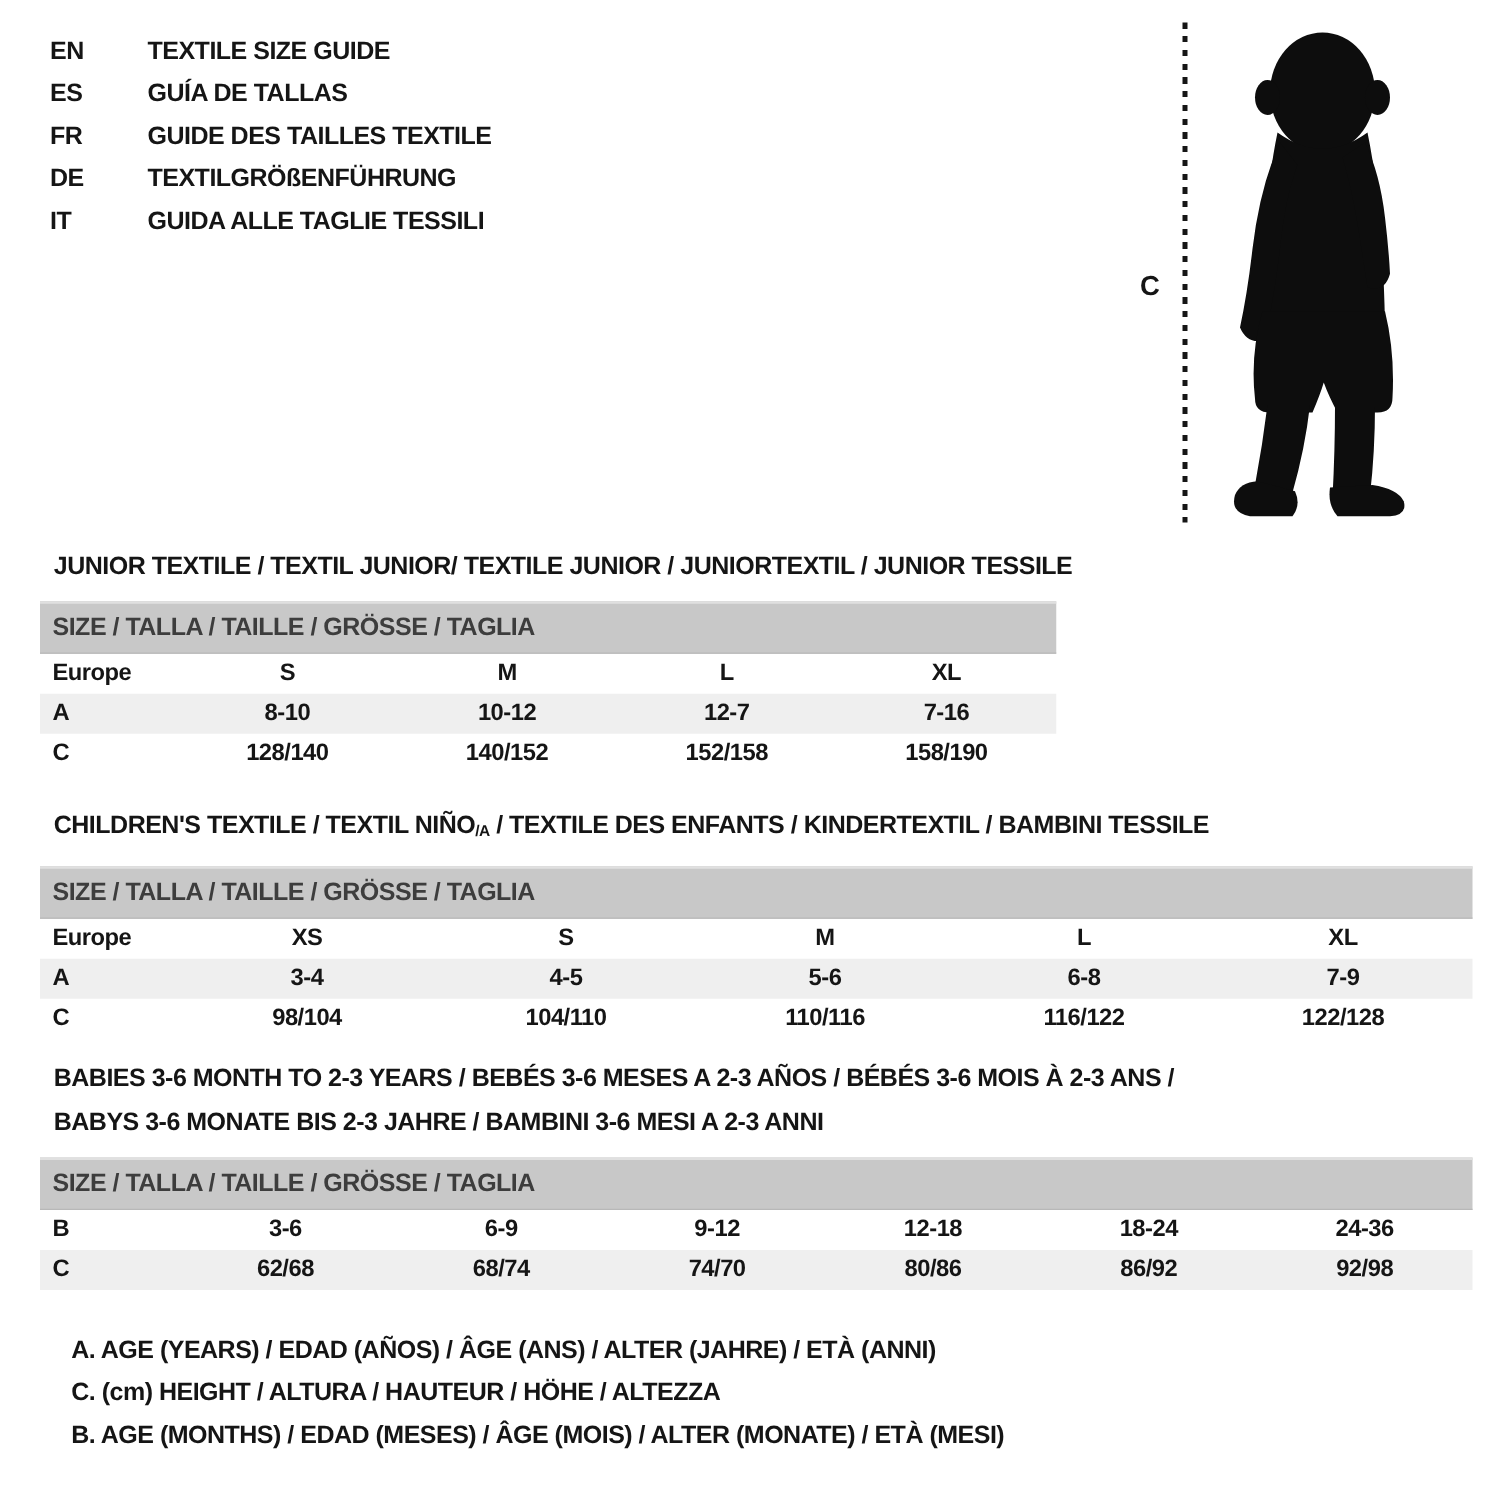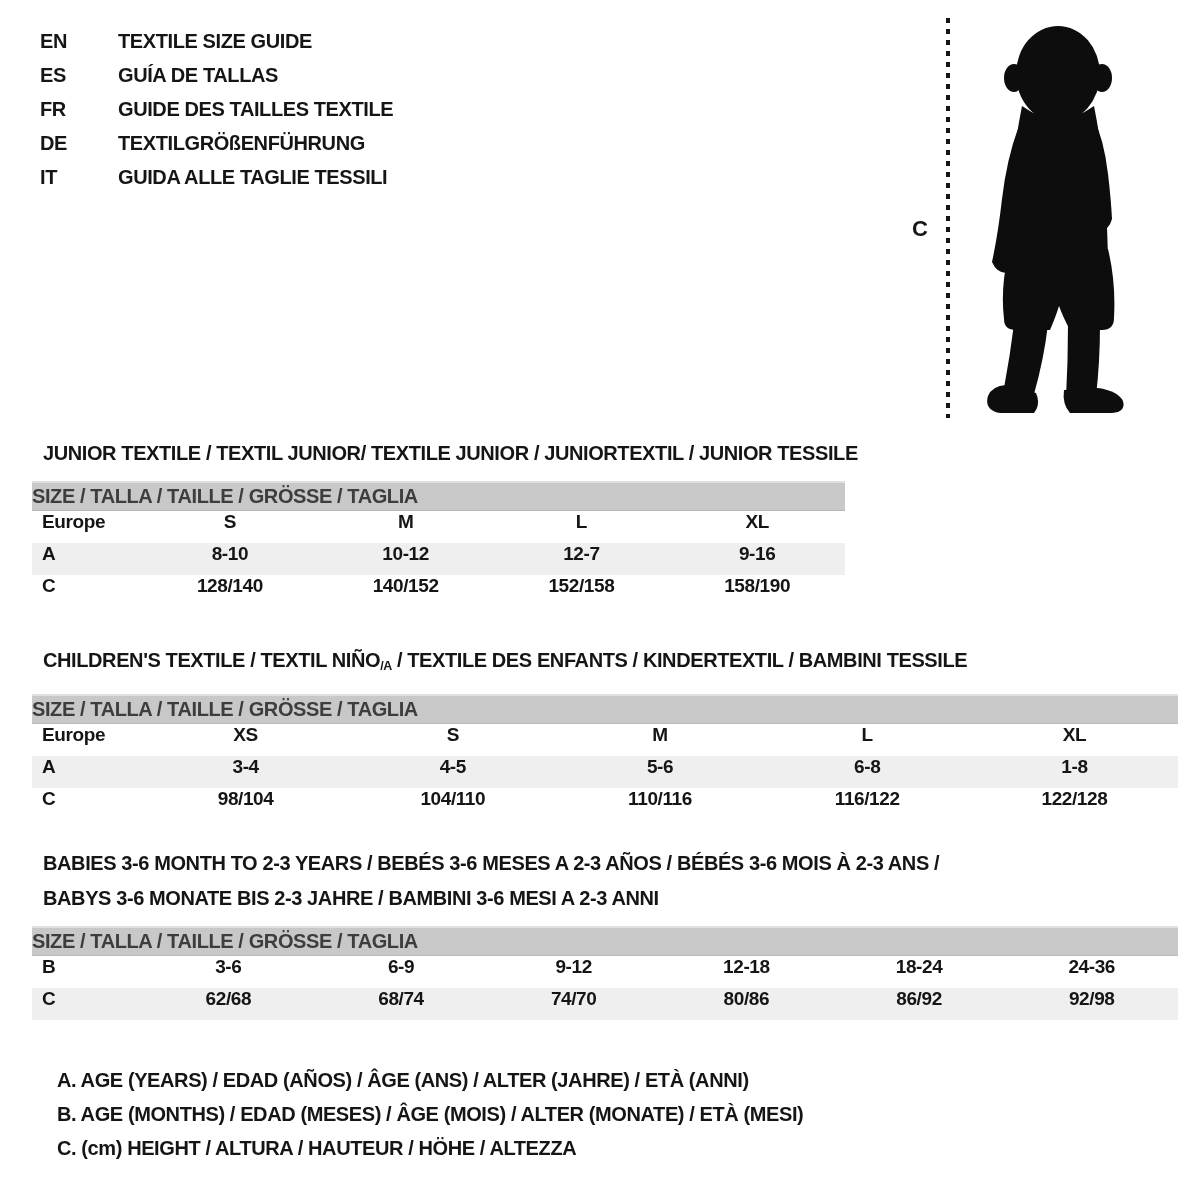--- a/index.html
+++ b/index.html
@@ -27,27 +27,27 @@
   .silhouette{position:absolute;left:962px;top:14px;}
   
   .section{position:absolute;left:32px;}
   .sec-junior{top:436px;width:813px;}
   .sec-children{top:643px;width:1146px;}
   .sec-babies{top:846px;width:1146px;}
   .heading{margin-left:11px;line-height:35px;font-size:20px;white-space:nowrap;}
   .heading .sub{font-size:0.62em;vertical-align:-0.25em;}
   .table{width:100%;margin-top:10px;}
   .size-bar{
-    box-sizing:border-box;height:30px;
+    box-sizing:border-box;height:42px;
     background:var(--bar-bg,#c8c8c8);
     border-top:2px solid #e0e0e0;border-bottom:1px solid #b8b8b8;
-    display:flex;align-items:center;padding-left:0;
+    display:flex;align-items:center;padding-left:10px;
     font-size:20px;color:var(--bar-ink,#3d3d3d);
   }
-  .trow{display:flex;height:32px;font-size:19px;}
+  .trow{display:flex;height:32px;align-items:center;font-size:19px;}
   .trow.shaded{background:var(--shade,#efefef);}
   .tlabel{width:100px;padding-left:10px;flex:none;}
   .tcell{flex:1;text-align:center;}
   
   .legend{position:absolute;left:43px;top:1063px;margin-left:14px;}
   .legend-line{line-height:34px;font-size:20px;white-space:nowrap;}
 </style>
 </head>
 <body>
 
@@ -106,21 +106,21 @@
             <span class="tcell">S</span>
             <span class="tcell">M</span>
             <span class="tcell">L</span>
             <span class="tcell">XL</span>
           </div>
           <div class="trow shaded">
             <span class="tlabel">A</span>
             <span class="tcell">8-10</span>
             <span class="tcell">10-12</span>
             <span class="tcell">12-7</span>
-            <span class="tcell">9-16</span>
+            <span class="tcell">7-16</span>
           </div>
           <div class="trow">
             <span class="tlabel">C</span>
             <span class="tcell">128/140</span>
             <span class="tcell">140/152</span>
             <span class="tcell">152/158</span>
             <span class="tcell">158/190</span>
           </div>
         </div>
       </section>
@@ -135,21 +135,21 @@
             <span class="tcell">M</span>
             <span class="tcell">L</span>
             <span class="tcell">XL</span>
           </div>
           <div class="trow shaded">
             <span class="tlabel">A</span>
             <span class="tcell">3-4</span>
             <span class="tcell">4-5</span>
             <span class="tcell">5-6</span>
             <span class="tcell">6-8</span>
-            <span class="tcell">1-8</span>
+            <span class="tcell">7-9</span>
           </div>
           <div class="trow">
             <span class="tlabel">C</span>
             <span class="tcell">98/104</span>
             <span class="tcell">104/110</span>
             <span class="tcell">110/116</span>
             <span class="tcell">116/122</span>
             <span class="tcell">122/128</span>
           </div>
         </div>
@@ -176,17 +176,17 @@
             <span class="tcell">80/86</span>
             <span class="tcell">86/92</span>
             <span class="tcell">92/98</span>
           </div>
         </div>
       </section>
     </div>
 
   <div class="legend">
       <div class="legend-line">A. AGE (YEARS) / EDAD (AÑOS) / ÂGE (ANS) / ALTER (JAHRE) / ETÀ (ANNI)</div>
+      <div class="legend-line">C. (cm) HEIGHT / ALTURA / HAUTEUR / HÖHE / ALTEZZA</div>
       <div class="legend-line">B. AGE (MONTHS) / EDAD (MESES) / ÂGE (MOIS) / ALTER (MONATE) / ETÀ (MESI)</div>
-      <div class="legend-line">C. (cm) HEIGHT / ALTURA / HAUTEUR / HÖHE / ALTEZZA</div>
     </div>
 
 </div>
 
 </body></html>

